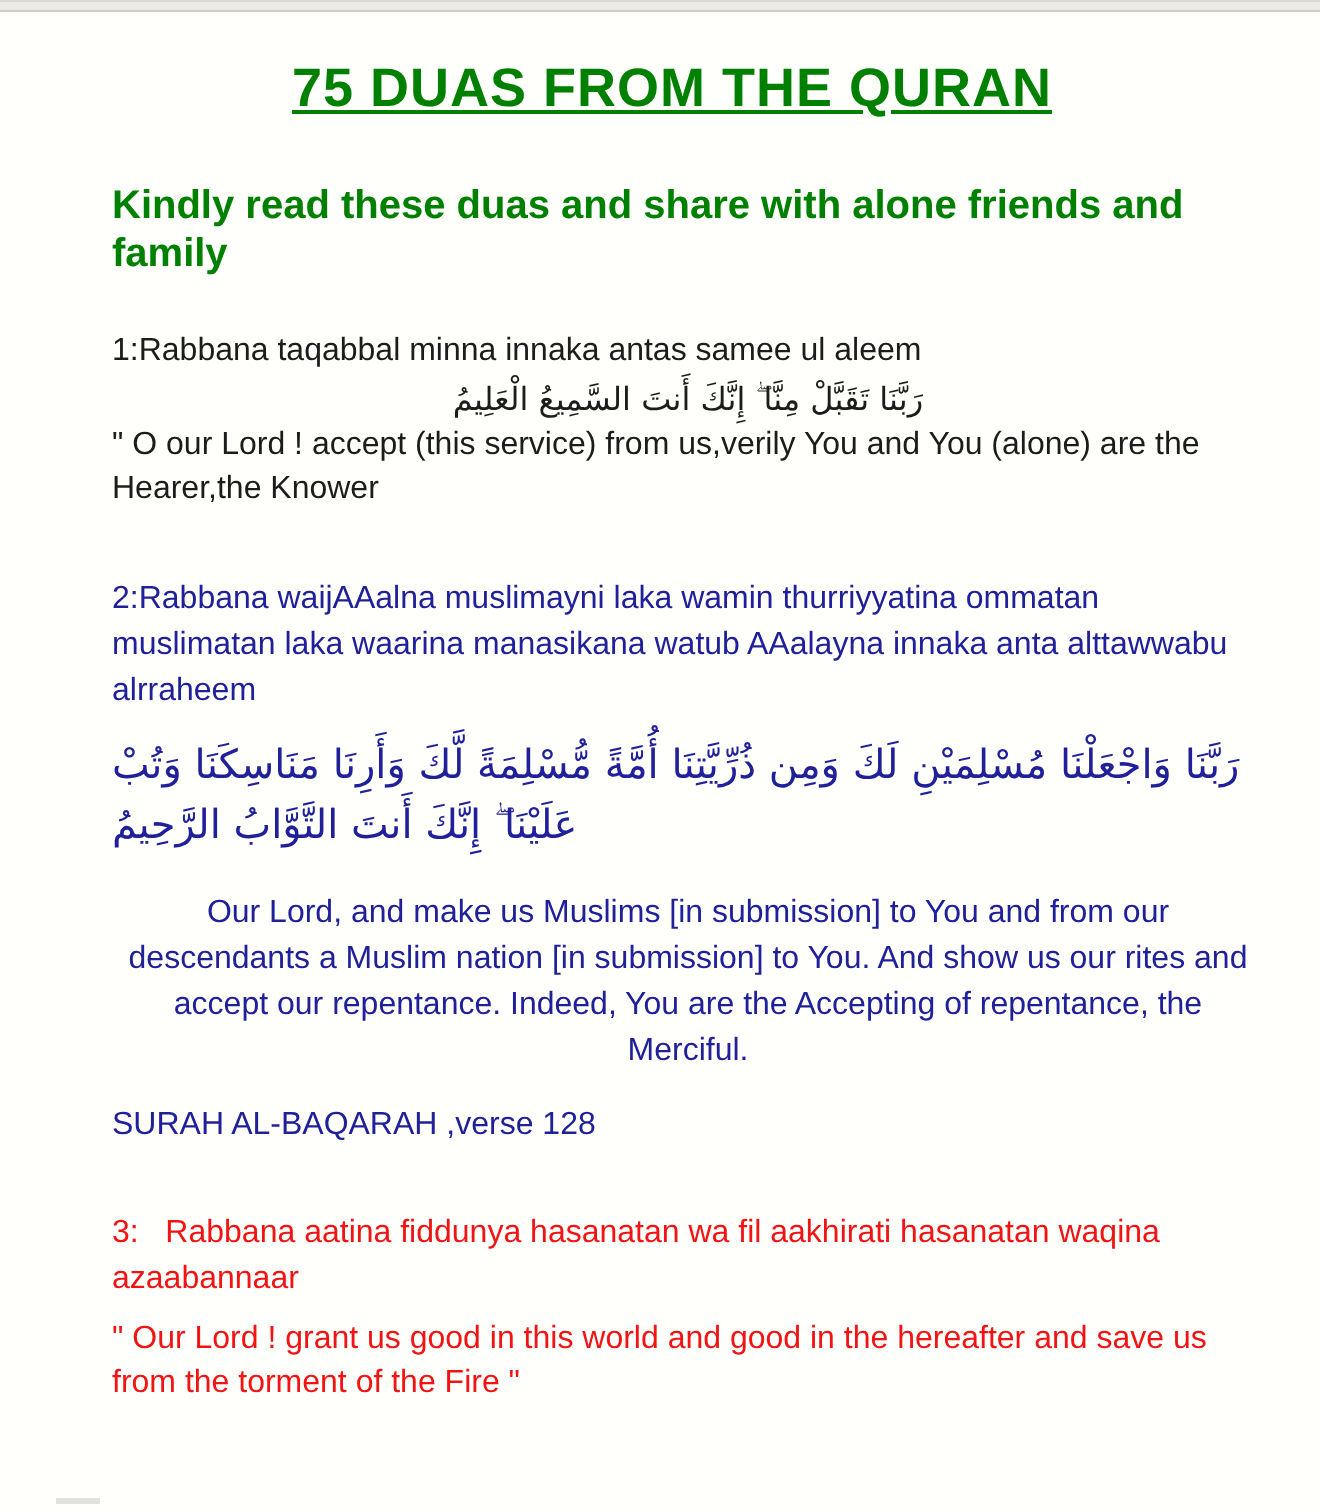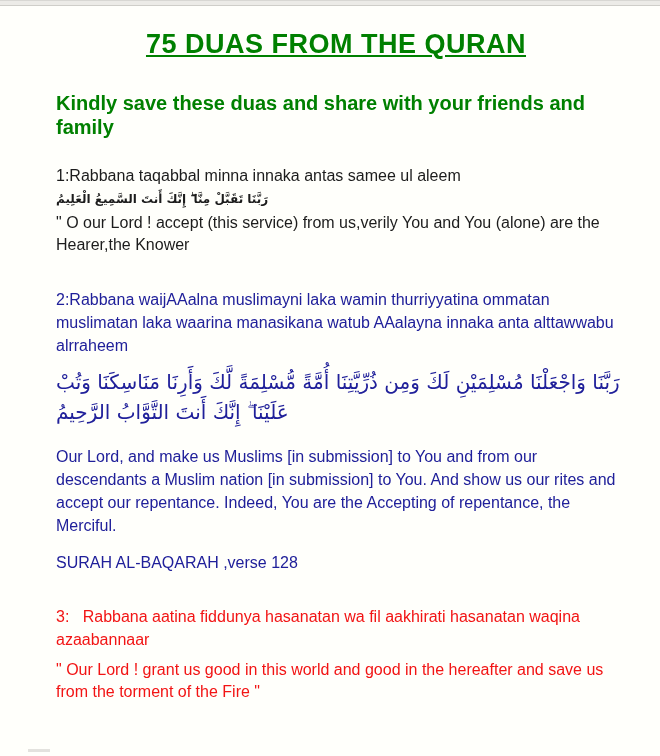--- a/index.html
+++ b/index.html
@@ -45,36 +45,35 @@
     line-height: 22px;
     white-space: pre-wrap;
   }
   .dua .arabic {
     font-family: "DejaVu Sans", sans-serif;
     direction: rtl;
   }
   
   .dua-1 { margin-top: 26px; color: var(--dua1_black, #1c1c1c); }
   .dua-1 .arabic {
-    text-align: left;
-    font-size: 12px;
+    text-align: center;
+    font-size: 16px;
     line-height: 25px;
-    font-weight: bold;
   }
   .dua-1 .reference { margin-top: 10px; }
   
   .dua-2 { margin-top: 32px; color: var(--dua2_blue, #20209a); }
   .dua-2 .translit { line-height: 23px; }
   .dua-2 .arabic {
     margin-top: 10px;
     font-size: 20px;
     line-height: 30px;
     text-align: left;
   }
-  .dua-2 .translation { margin-top: 18px; line-height: 23px; }
+  .dua-2 .translation { margin-top: 18px; line-height: 23px; text-align: center; }
   .dua-2 .reference { margin-top: 15px; }
   
   .dua-3 { margin-top: 31px; color: var(--dua3_red, #f21414); }
   .dua-3 .translit { line-height: 23px; }
   .dua-3 .arabic {
     margin-top: 12px;
     text-align: center;
     font-size: 18px;
     line-height: 26px;
   }
@@ -88,21 +87,21 @@
     background: #e3e2de;
   }
 </style>
 </head>
 <body>
 
 <div class="top-strip"></div>
 
 <h1 class="title">75 DUAS FROM THE QURAN</h1>
 
-<h2 class="subtitle">Kindly save these duas and share with your friends and family</h2>
+<h2 class="subtitle">Kindly read these duas and share with alone friends and family</h2>
 
 <div class="content">
 
   <section class="dua dua-1">
     <p class="translit">1:Rabbana taqabbal minna innaka antas samee ul aleem</p>
     <p class="arabic" dir="rtl">رَبَّنَا تَقَبَّلْ مِنَّا ۖ إِنَّكَ أَنتَ السَّمِيعُ الْعَلِيمُ</p>
     <p class="translation">" O our Lord ! accept (this service) from us,verily You and You (alone) are the Hearer,the Knower</p>
   </section>
 
   <section class="dua dua-2">

